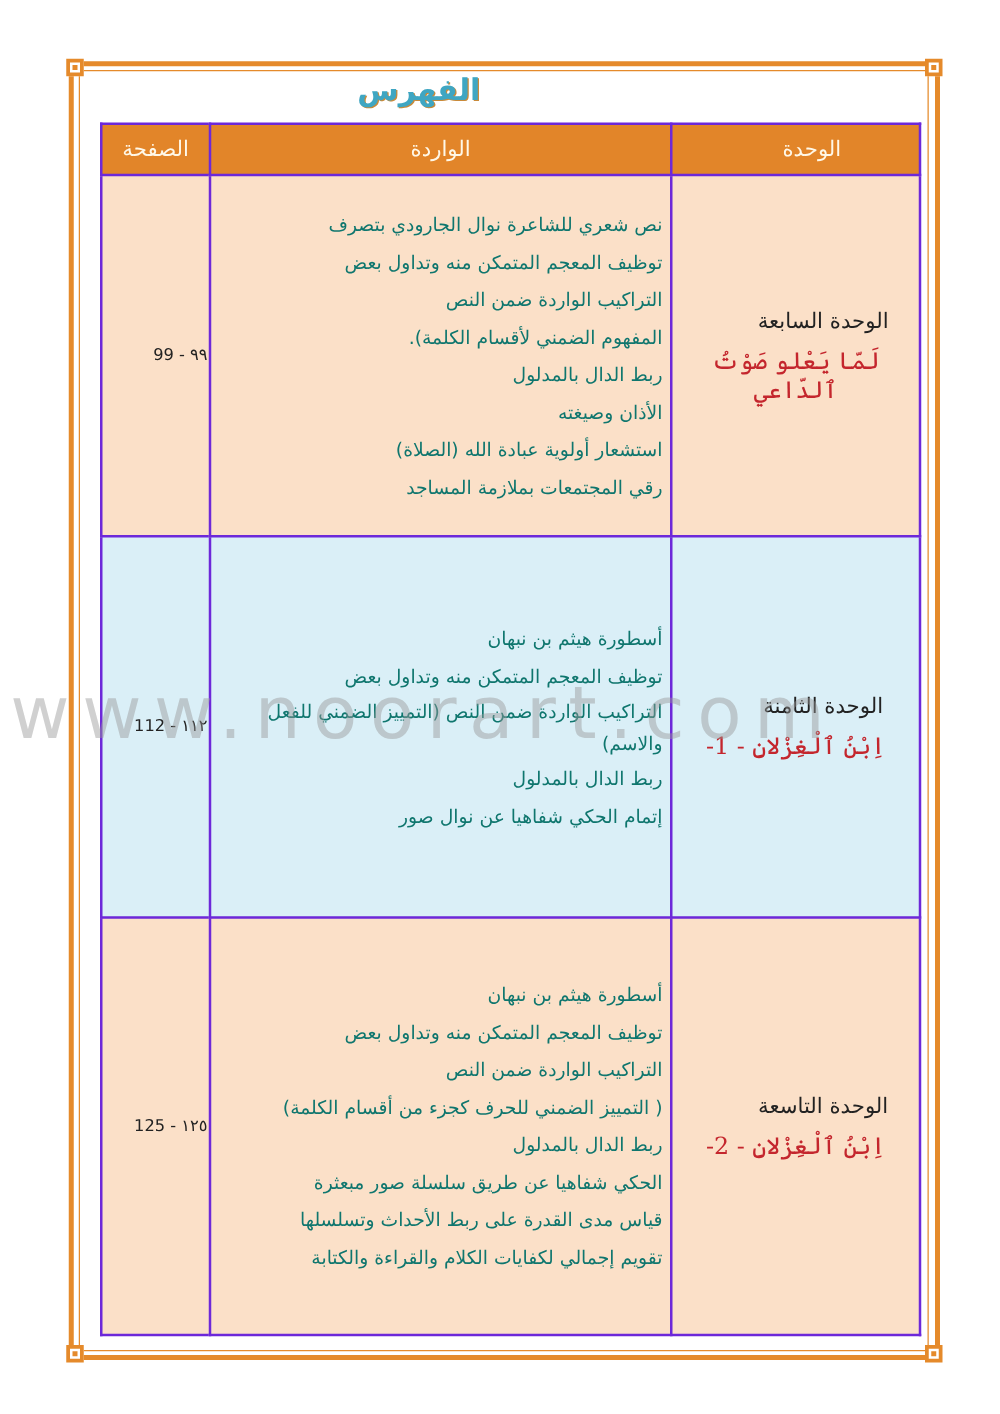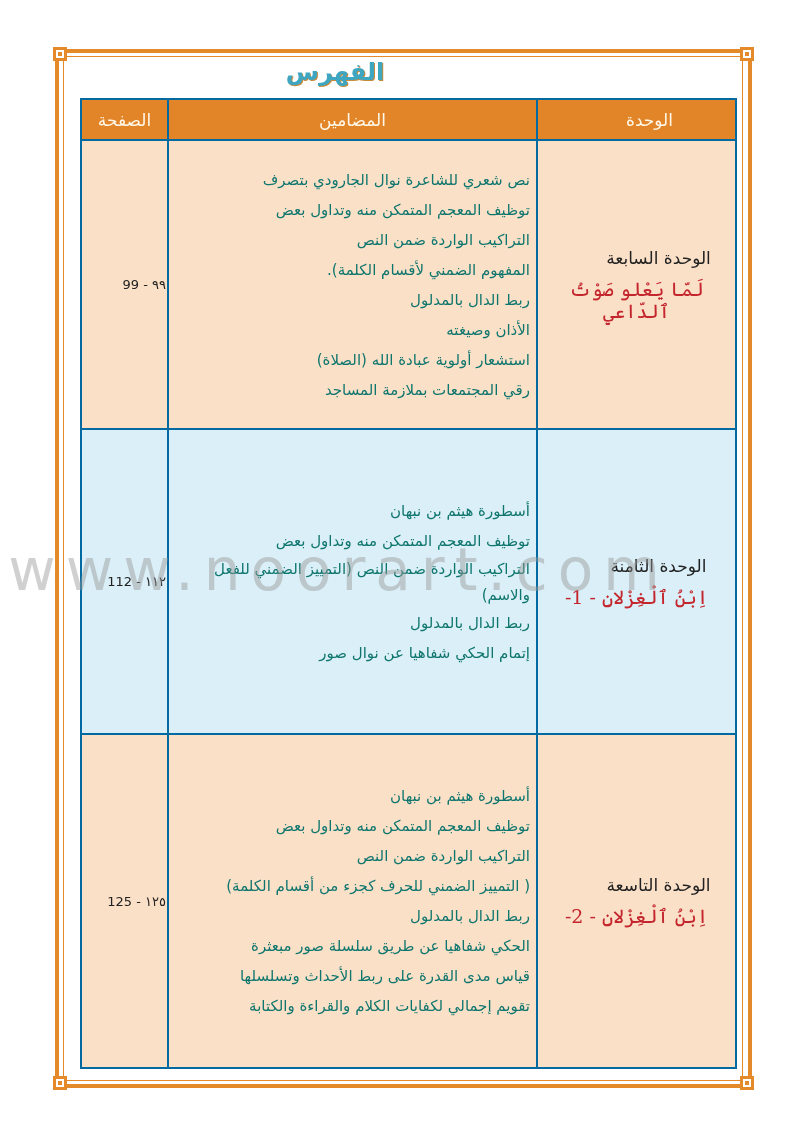--- a/index.html
+++ b/index.html
@@ -19,21 +19,21 @@
   .c-tr { left:740px; top:47px; }
   .c-bl { left:53px; top:1076px; }
   .c-br { left:740px; top:1076px; }
 
   .title { position:absolute; left:0; width:670px; top:58px; text-align:center;
            font-size:24px; font-weight:bold; color:#3fa6c2;
            text-shadow: 1px 1px 0 #c98a3a; direction:rtl; }
 
   table.index { position:absolute; left:80px; top:98px; width:655px;
                 border-collapse:collapse; direction:rtl; table-layout:fixed; }
-  table.index th, table.index td { border:2px solid #0369a1; }
+  table.index th, table.index td { border:2px solid #6d28d9; }
   table.index th { background:#e28529; color:#fff8e8; font-weight:normal;
                    font-size:17px; height:37px; text-align:center; vertical-align:middle; }
   table.index th.col-unit { text-align:right; padding-right:62px; }
   table.index th.col-pages { text-align:center; }
 
   tr.row-peach td { background:#fbe0c8; }
   tr.row-blue td { background:#daeff7; }
 
   td.unit { text-align:center; vertical-align:middle; }
   .unit-name { font-size:17px; color:#222; margin-bottom:10px;margin-left:44px; }
@@ -64,21 +64,21 @@
 
 <table class="index">
   <colgroup>
     <col style="width:199px">
     <col style="width:369px">
     <col style="width:87px">
   </colgroup>
   <thead>
     <tr>
       <th class="col-unit">الوحدة</th>
-      <th class="col-contents">المضامين</th>
+      <th class="col-contents">الواردة</th>
       <th class="col-pages">الصفحة</th>
     </tr>
   </thead>
   <tbody>
 
     <tr class="row-peach" style="height:289px">
       <td class="unit">
         <div class="unit-name">الوحدة السابعة</div>
         <div class="unit-title">لَمّا يَعْلو صَوْتُ ٱلدّاعي</div>
       </td>

